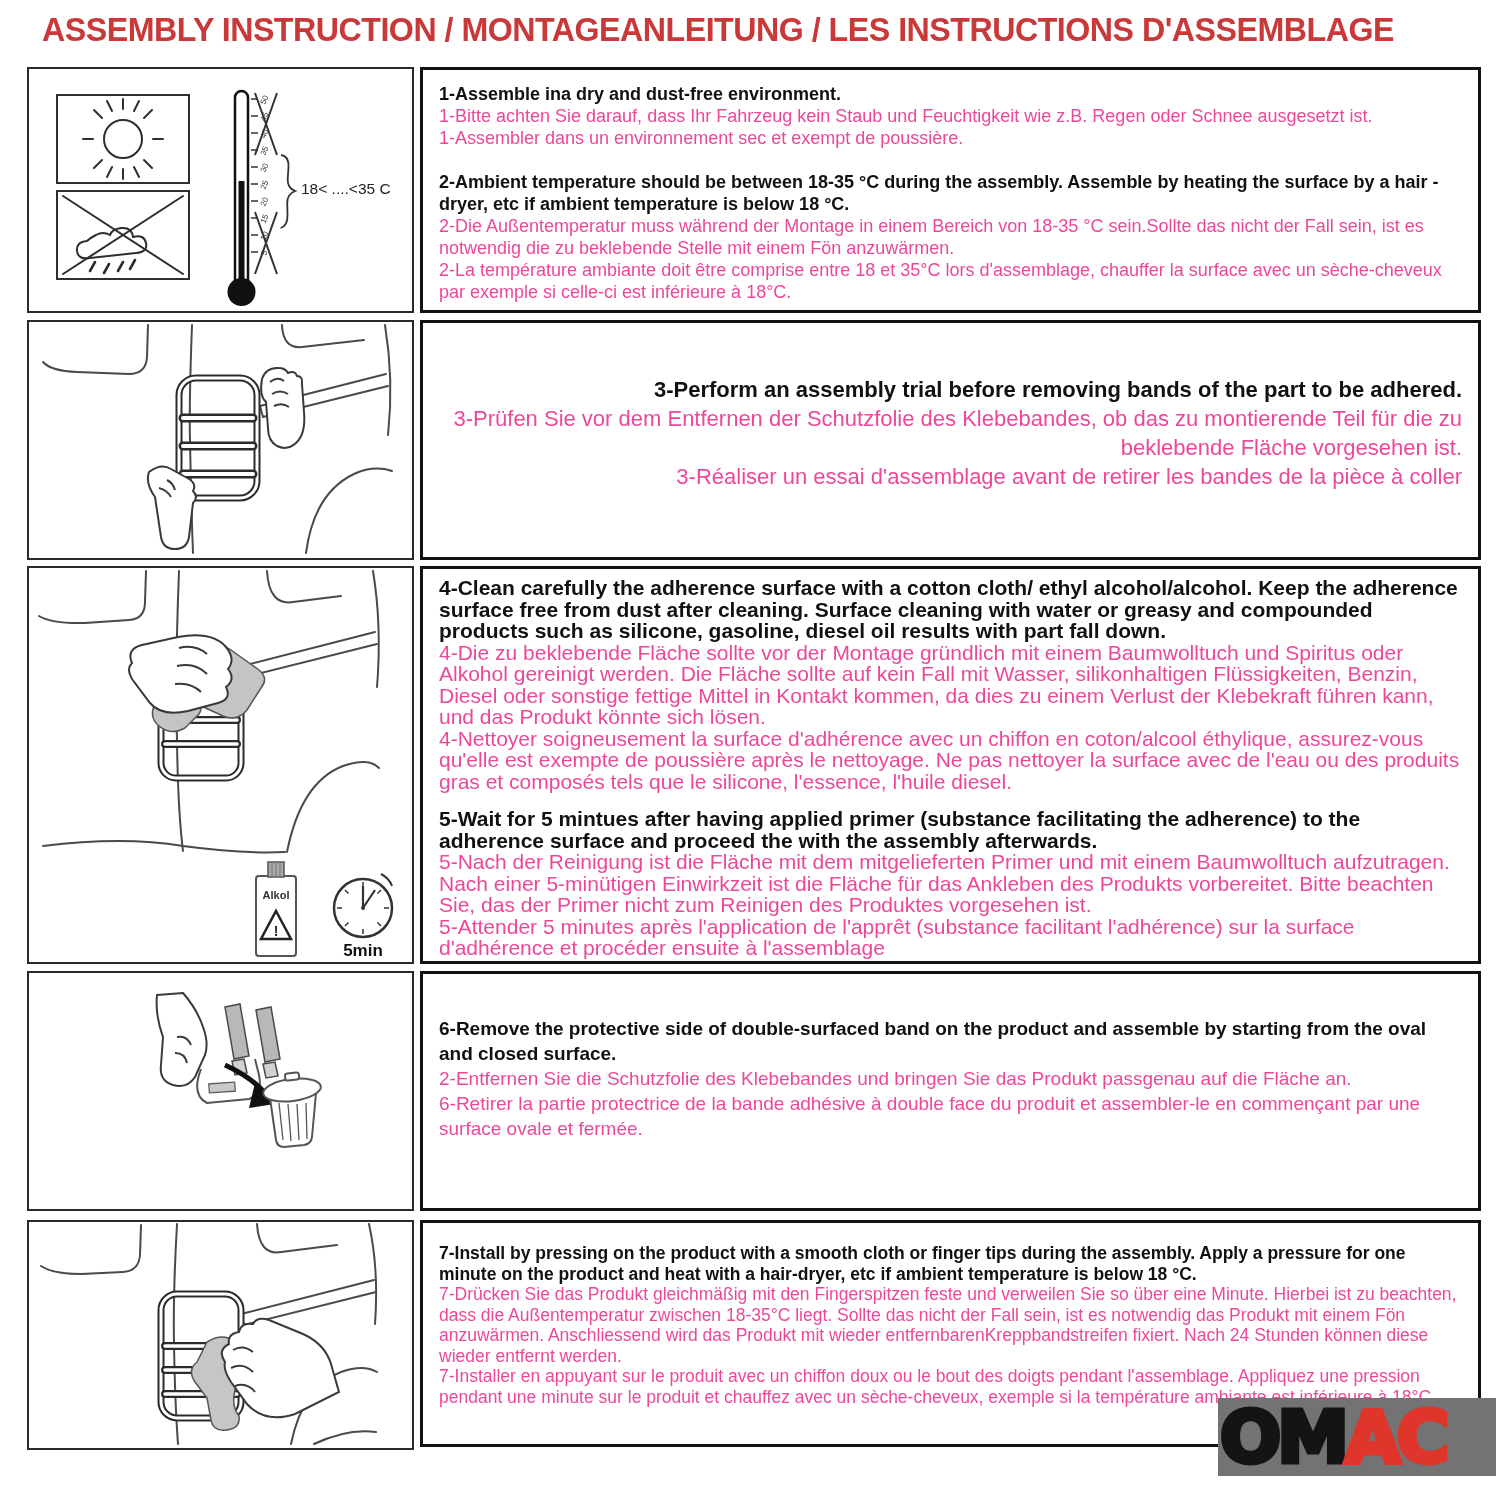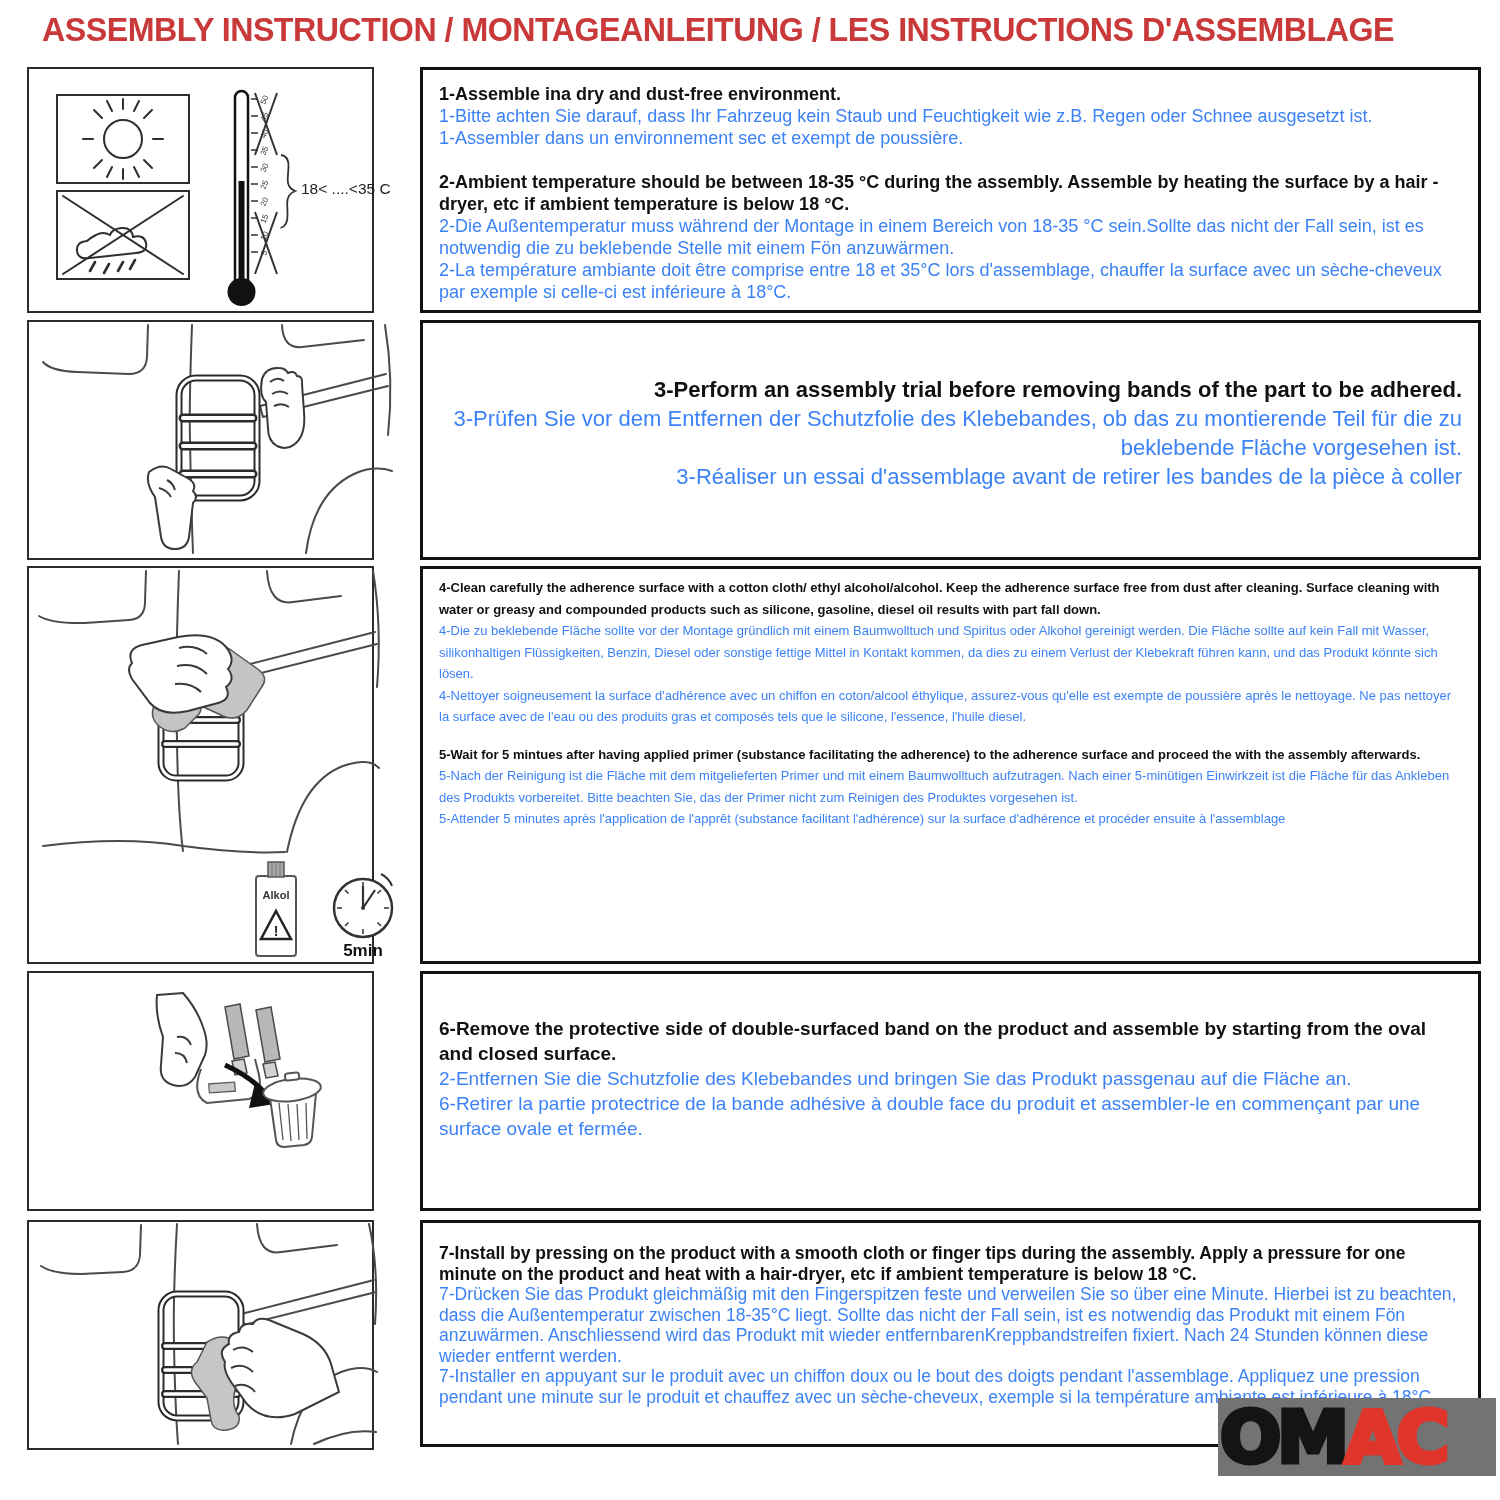--- a/index.html
+++ b/index.html
@@ -1,30 +1,30 @@
 <!DOCTYPE html>
 <html><head>
 <meta charset="utf-8">
 <style>
   html,body{margin:0;padding:0;background:#fff;}
   #page{position:relative;width:1500px;height:1500px;background:#fff;overflow:hidden;
         font-family:"Liberation Sans", sans-serif;color:#1c1c1c;}
   .title{position:absolute;left:42px;top:12px;width:1440px;font-size:32.5px;font-weight:800;
          letter-spacing:-0.5px;color:#c9393a;white-space:nowrap;transform:scaleX(0.99);transform-origin:left;}
-  .imgbox{position:absolute;left:27px;width:347px;border:2px solid #2a2a2a;background:#fff;box-sizing:border-box;}
+  .imgbox{position:absolute;left:27px;width:387px;border:2px solid #2a2a2a;background:#fff;box-sizing:border-box;}
   .txtbox{position:absolute;left:420px;width:1061px;border:3px solid #111;background:#fff;box-sizing:border-box;}
   .r1{top:67px;height:246px;}  .r2{top:320px;height:240px;}
   .r3{top:566px;height:398px;} .r4{top:971px;height:240px;}
   .r5i{top:1220px;height:230px;} .r5t{top:1220px;height:227px;}
   .txtbox p{margin:0;}
   .b{font-weight:700;color:#111;}
-  .r{font-weight:400;color:#3b82f6;}
+  .r{font-weight:400;color:#ec4899;}
   .t1{padding:13px 16px 0;font-size:18px;line-height:22px;}
   .t2{padding:52px 16px 0;font-size:22px;line-height:29px;text-align:right;}
-  .t3{padding:8px 16px 7px;font-size:13px;line-height:21.5px;}
+  .t3{padding:8px 16px 7px;font-size:21px;line-height:21.5px;}
   .t4{padding:42px 16px 0;font-size:19px;line-height:25px;}
   .t5{padding:20px 16px 0;font-size:17.5px;line-height:20.5px;}
   .gap1{margin-top:22px!important;} .gap3{margin-top:16px!important;}
   svg{display:block;}
   .logo{position:absolute;left:1218px;top:1398px;width:278px;height:78px;background:#737373;}
 </style>
 </head>
 <body>
 
 <div id="page">

